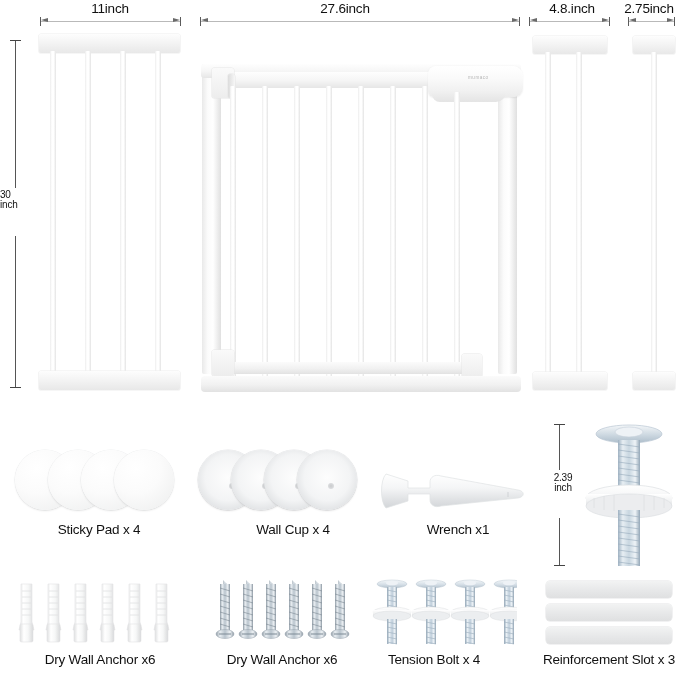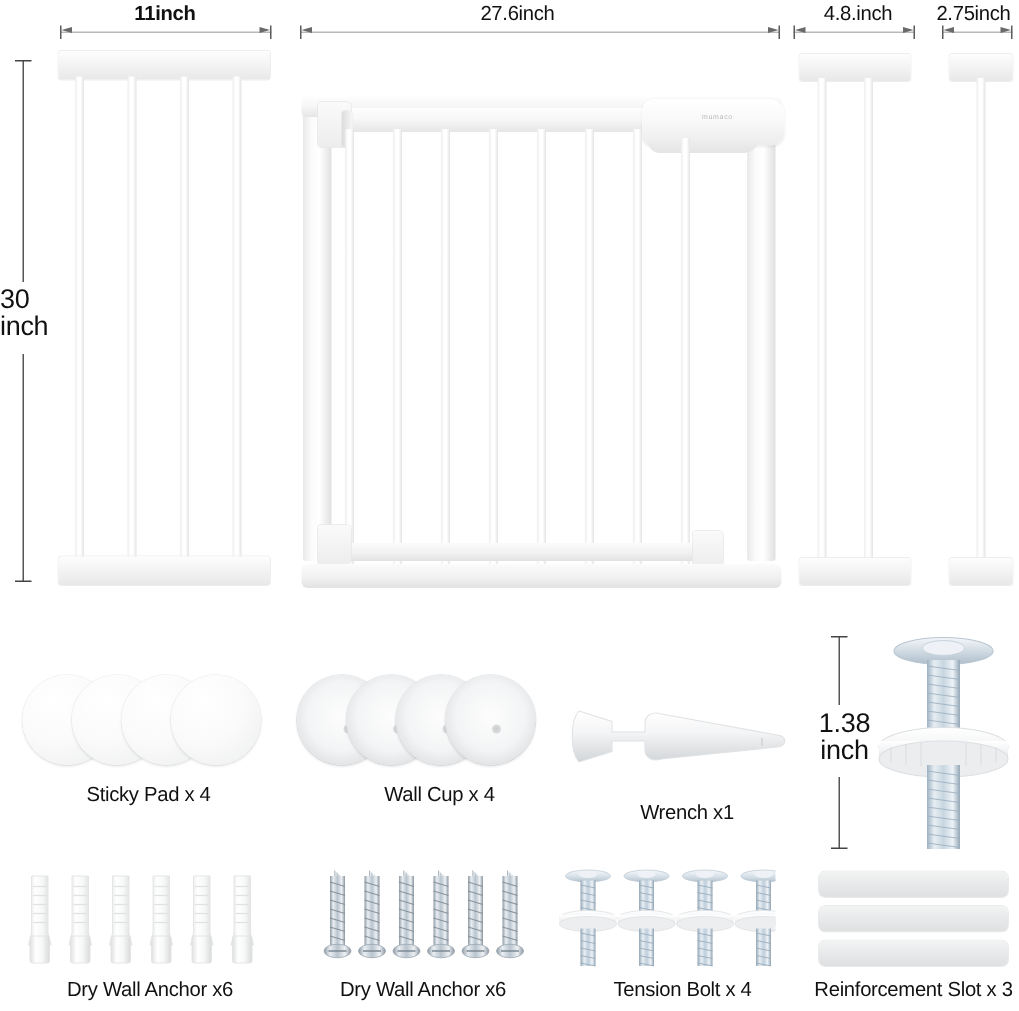--- a/index.html
+++ b/index.html
@@ -23,21 +23,21 @@
   .dim-label {
     position: absolute;
     font-size: 13.5px;
     letter-spacing: -0.2px;
     color: #111;
     text-align: center;
     white-space: nowrap;
     line-height: 1.05;
   }
   .dim-label.vert {
-    font-size: 18px;
+    font-size: 10px;
     line-height: 1.02;
     white-space: normal;
   }
   .dimline-h {
     position: absolute;
     height: 9px;
   }
   .dimline-h .bar {
     position: absolute;
     left: 0; right: 0; top: 4px;
@@ -175,21 +175,21 @@
   .slot {
     position: absolute;
     background: linear-gradient(180deg,#f2f3f3 0%,#e7e8e9 55%,#dfe0e1 100%);
     border-radius: 4px;
     box-shadow: 0 0 0 0.5px #e3e4e5;
   }
 </style>
 </head>
 <body>
 
-<div class="dim-label" style="left:50px; top:2px; width:120px;font-weight:bold;">11inch</div>
+<div class="dim-label" style="left:50px; top:2px; width:120px;">11inch</div>
 
 <div class="dim-label" style="left:285px; top:2px; width:120px;">27.6inch</div>
 
 <div class="dim-label" style="left:527px; top:2px; width:90px;">4.8.inch</div>
 
 <div class="dim-label" style="left:614px; top:2px; width:70px;">2.75inch</div>
 
 <div class="dimline-h" style="left:40px; top:17px; width:141px;">
   <div class="bar"></div>
     <div class="tick l"></div>
@@ -316,30 +316,30 @@
         <stop offset="100%" stop-color="#d2d5d8"></stop>
       </linearGradient>
     </defs>
     <path d="M8 6 L30 13 L30 20 L52 20 L52 14
              C52 9 57 6 63 8 L140 22
              C147 23 147 29 140 30 L63 38
              C57 40 52 37 52 32 L52 26 L30 26 L30 33 L8 40
              C2 34 2 12 8 6 Z" fill="url(#wrGrad)" stroke="#e0e2e4" stroke-width="0.7"></path>
     <path d="M130 24 L130 29" stroke="#cfd2d5" stroke-width="1" fill="none"></path>
   </svg>
-  <div class="acc-label" style="left:378px; top:522px; width:160px;margin-top:12px;">Wrench x1</div>
+  <div class="acc-label" style="left:378px; top:522px; width:160px;">Wrench x1</div>
 </div>
 
 <div class="acc-group">
   <div class="dimline-v" style="left:554px; top:424px; height:46px;">
     <div class="bar"></div>
       <div class="tick t"></div>
   </div>
   <div class="dim-label vert" style="left:540px; top:473px; width:46px; text-align:center;">
-    <span>1.38</span><br>
+    <span>2.39</span><br>
     <span>inch</span>
   </div>
   <div class="dimline-v" style="left:554px; top:518px; height:48px;">
     <div class="bar"></div>
       <div class="tick b"></div>
   </div>
 
   <svg class="abs" style="left:580px; top:422px;" width="98" height="146" viewBox="0 0 98 146">
     <defs>
       <linearGradient id="thrd" x1="0" y1="0" x2="1" y2="0">
@@ -698,21 +698,21 @@
         <g stroke="#9aadbc" stroke-width="0.6">
             <path d="M13 44 L23 46"></path>
             <path d="M13 49 L23 51"></path>
             <path d="M13 54 L23 56"></path>
             <path d="M13 59 L23 61"></path>
             <path d="M13 64 L23 66"></path>
           </g>
       </g>
     </g>
   </svg>
-  <div class="acc-label" style="left:375px; top:652px; width:160px;">Tension Bolt x 4</div>
+  <div class="acc-label" style="left:354px; top:652px; width:160px;">Tension Bolt x 4</div>
 </div>
 
 <div class="acc-group">
   <div class="slot" style="left:546px; top:581px; width:126px; height:17px;"></div>
   <div class="slot" style="left:546px; top:604px; width:126px; height:17px;"></div>
   <div class="slot" style="left:546px; top:627px; width:126px; height:17px;"></div>
   <div class="acc-label" style="left:528px; top:652px; width:162px;">Reinforcement Slot x 3</div>
 </div>
 
 </body></html>

